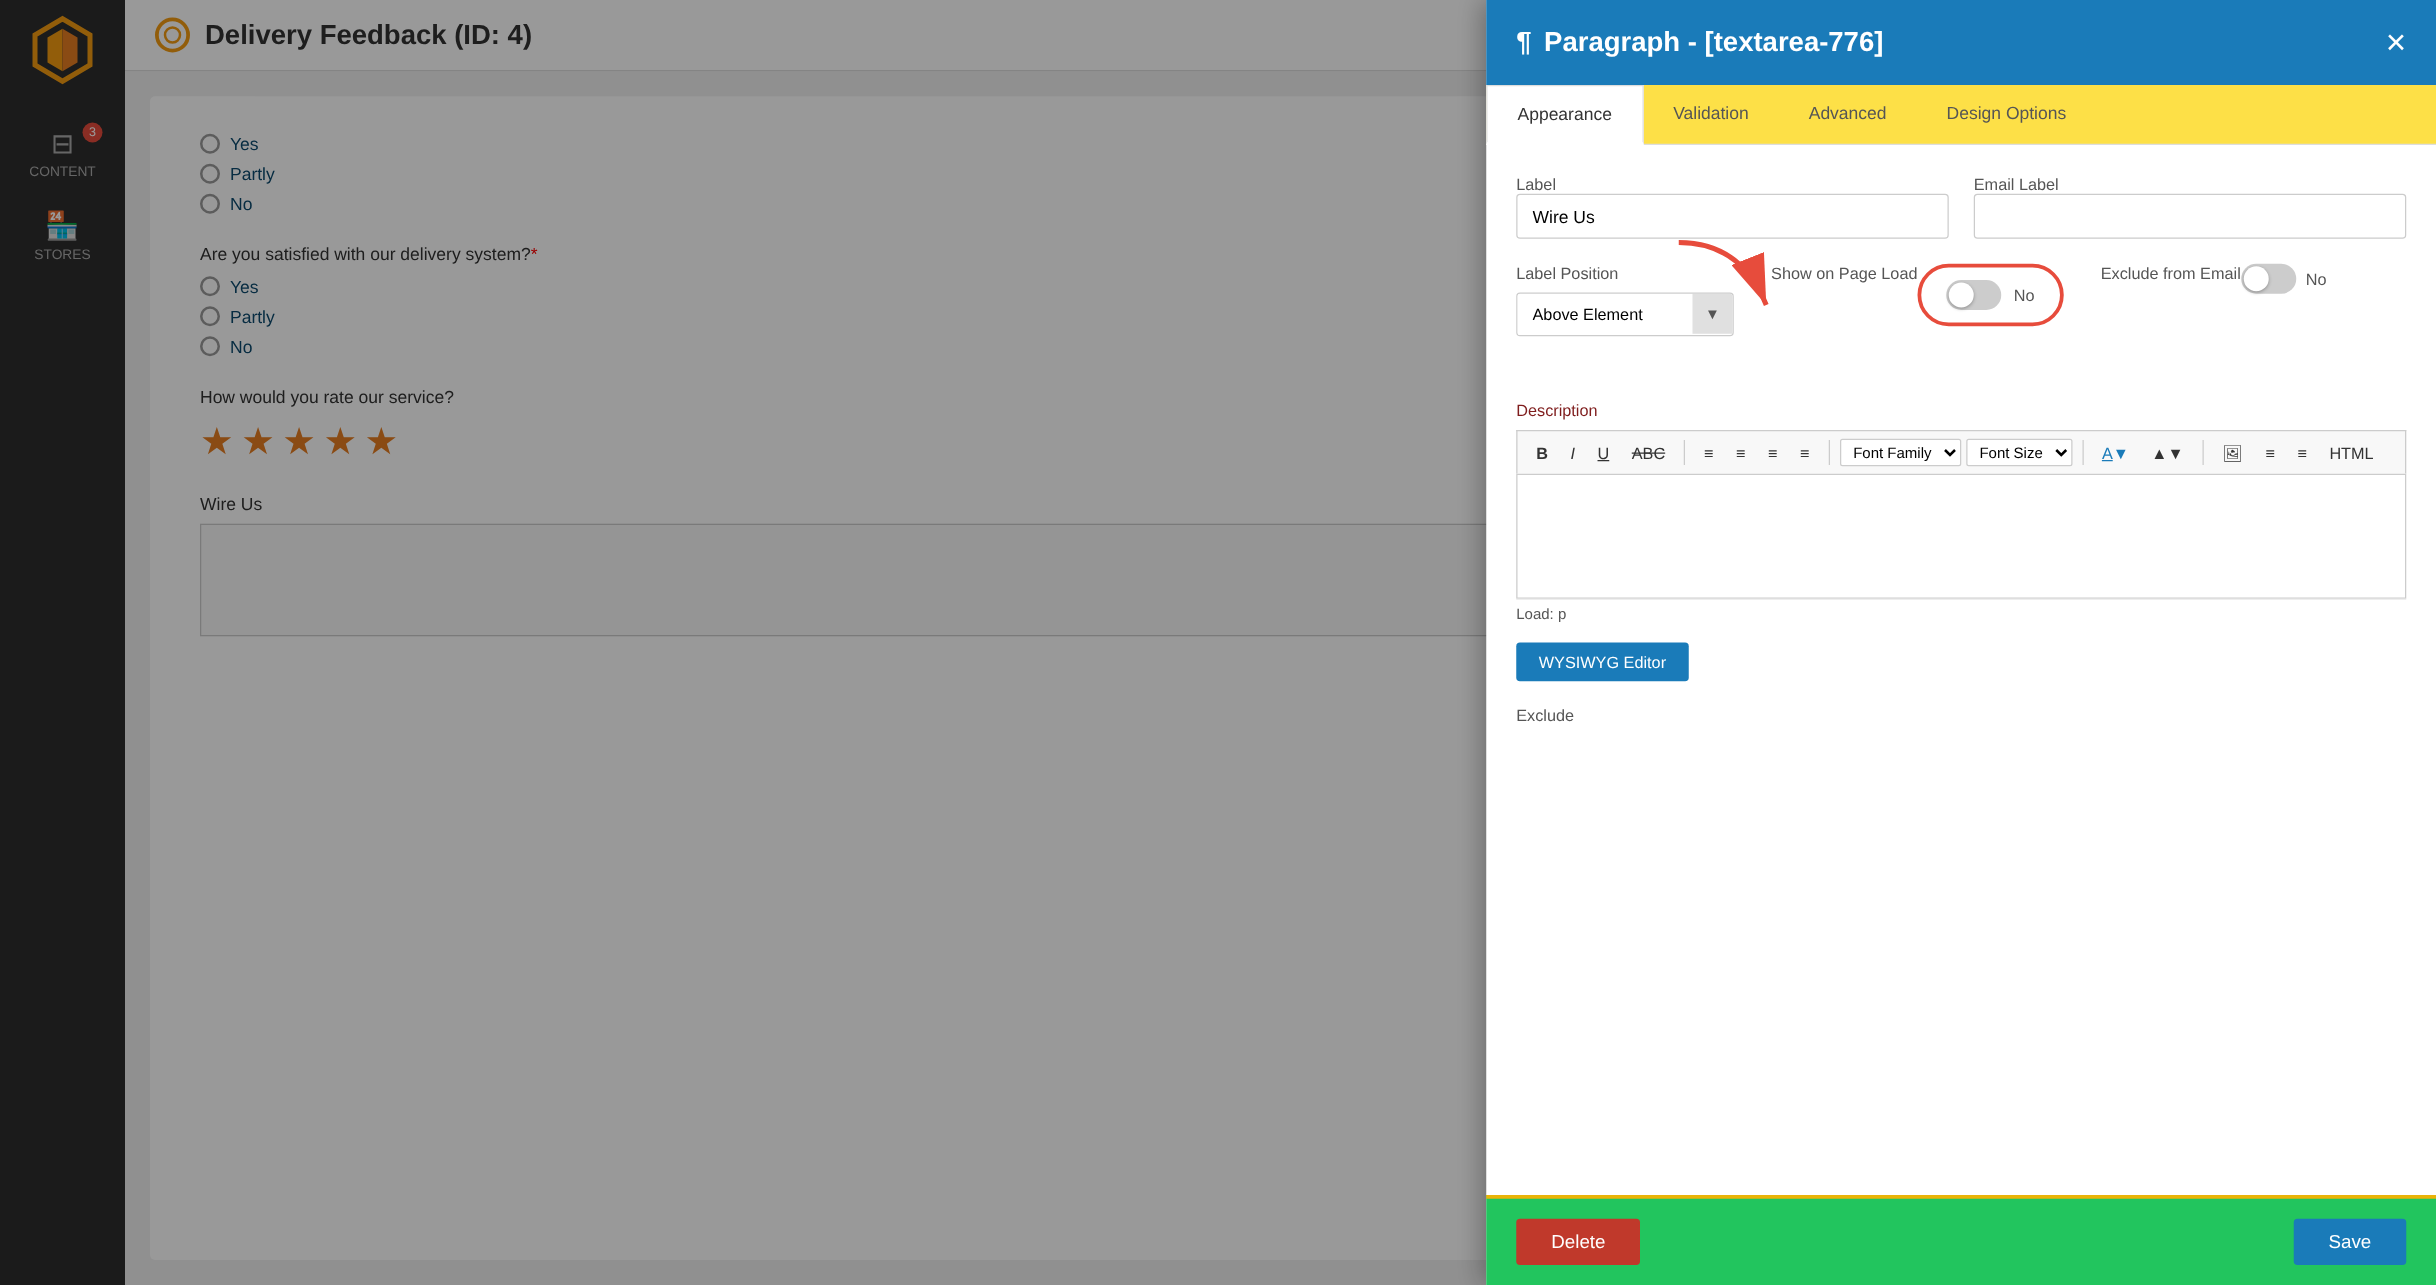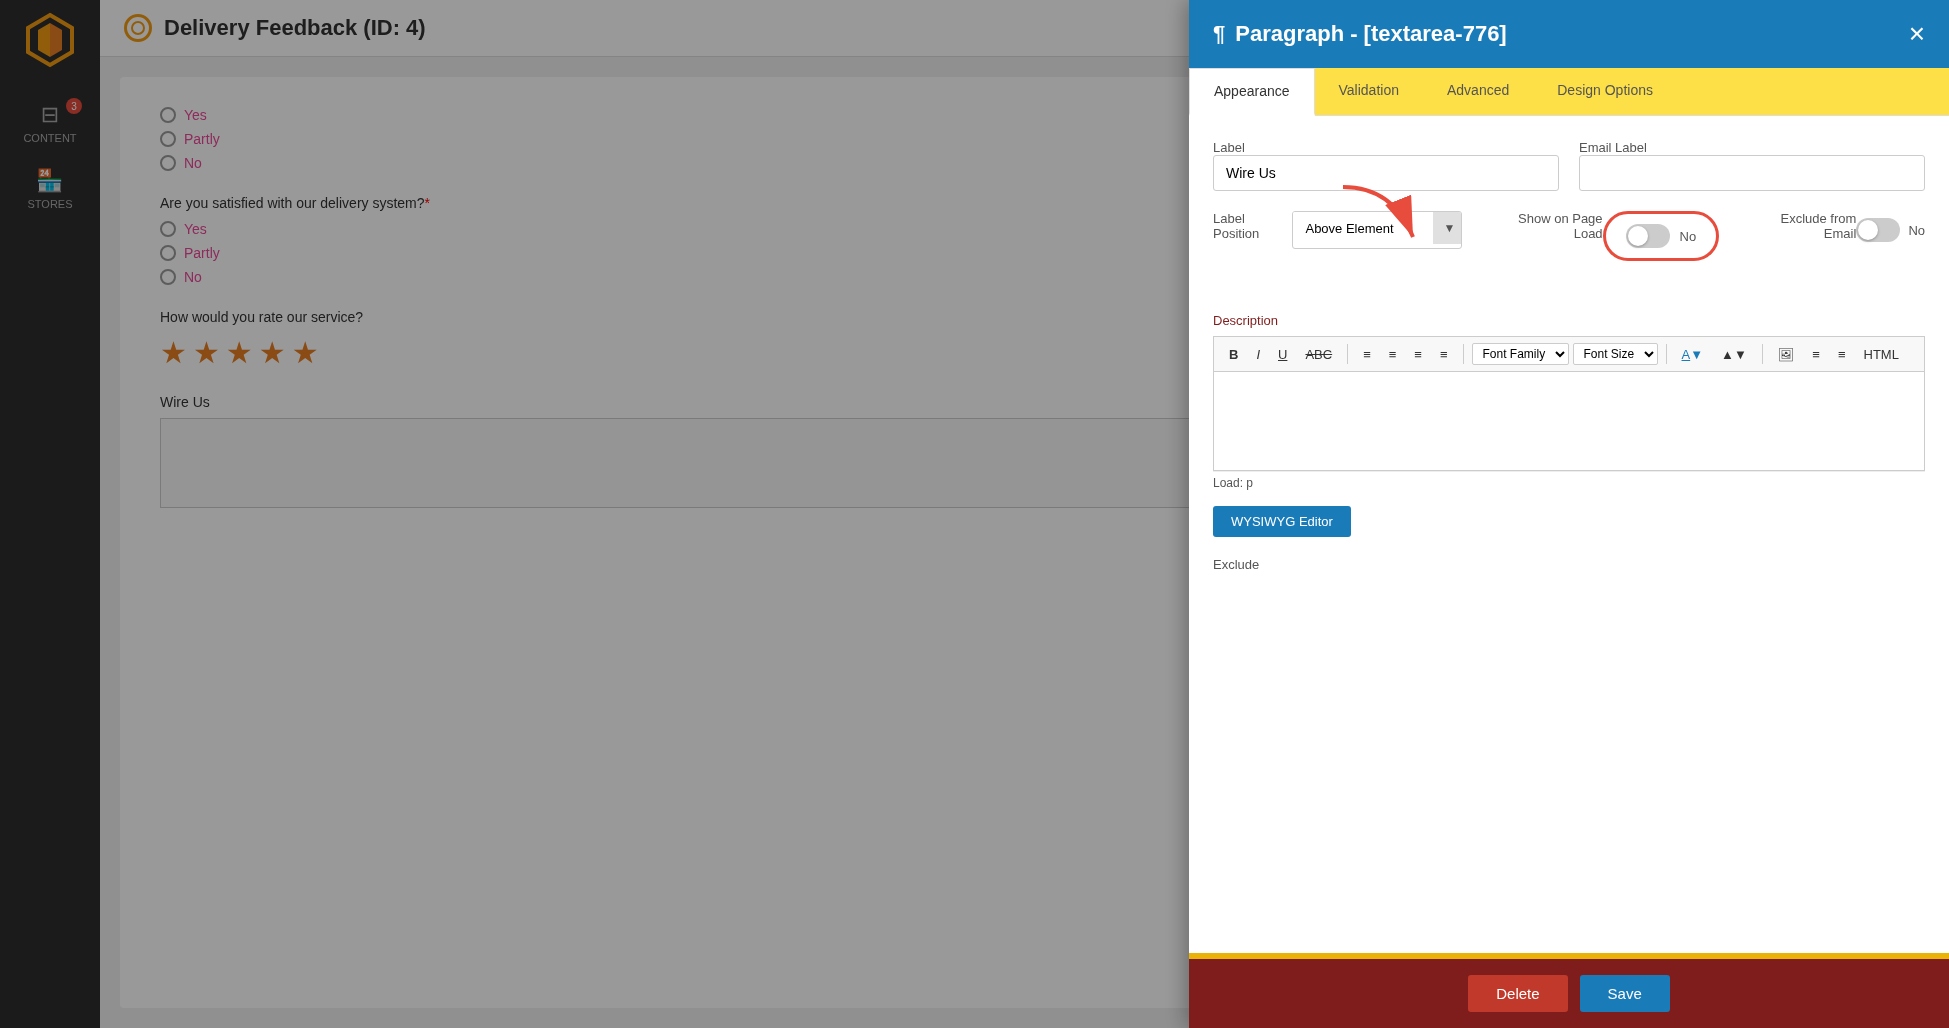--- a/index.html
+++ b/index.html
@@ -93,21 +93,21 @@
       margin: 20px;
       border-radius: 4px;
       flex: 1;
       overflow-y: auto;
       position: relative;
     }
 
     .question-group { margin-bottom: 24px; }
     .question-label { font-size: 14px; color: #333; margin-bottom: 10px; }
     .question-label .required { color: red; }
-    .radio-option { display: flex; align-items: center; margin-bottom: 8px; font-size: 14px; color: #ec4899; }
+    .radio-option { display: flex; align-items: center; margin-bottom: 8px; font-size: 14px; color: #0c4a6e; }
     .radio-circle {
       width: 16px; height: 16px;
       border: 2px solid #999;
       border-radius: 50%;
       margin-right: 8px;
       flex-shrink: 0;
     }
 
     .stars { display: flex; gap: 6px; margin-bottom: 8px; }
     .star { font-size: 30px; color: #e67e22; }
@@ -234,20 +234,21 @@
     }
 
     .form-row-three {
       display: flex;
       gap: 30px;
       margin-bottom: 24px;
       align-items: flex-start;
     }
     .field-block {
       display: flex;
+      flex-direction: column;
     }
     .field-block label {
       font-size: 13px;
       color: #555;
       margin-bottom: 8px;
       font-weight: 500;
     }
 
     .select-wrap {
       display: flex;
@@ -386,25 +387,25 @@
 
     .tooltip-label {
       font-size: 13px;
       color: #555;
       font-weight: 500;
       margin-top: 20px;
     }
 
     .modal-footer {
       display: flex;
-      justify-content: center;
+      justify-content: space-between;
       gap: 12px;
       padding: 16px 24px;
-      border-top: 6px solid #eab308;
-      background: #7f1d1d;
+      border-top: 3px solid #eab308;
+      background: #22c55e;
     }
     .delete-btn {
       background: #c0392b;
       color: white;
       border: none;
       padding: 10px 28px;
       font-size: 15px;
       border-radius: 3px;
       cursor: pointer;
     }

